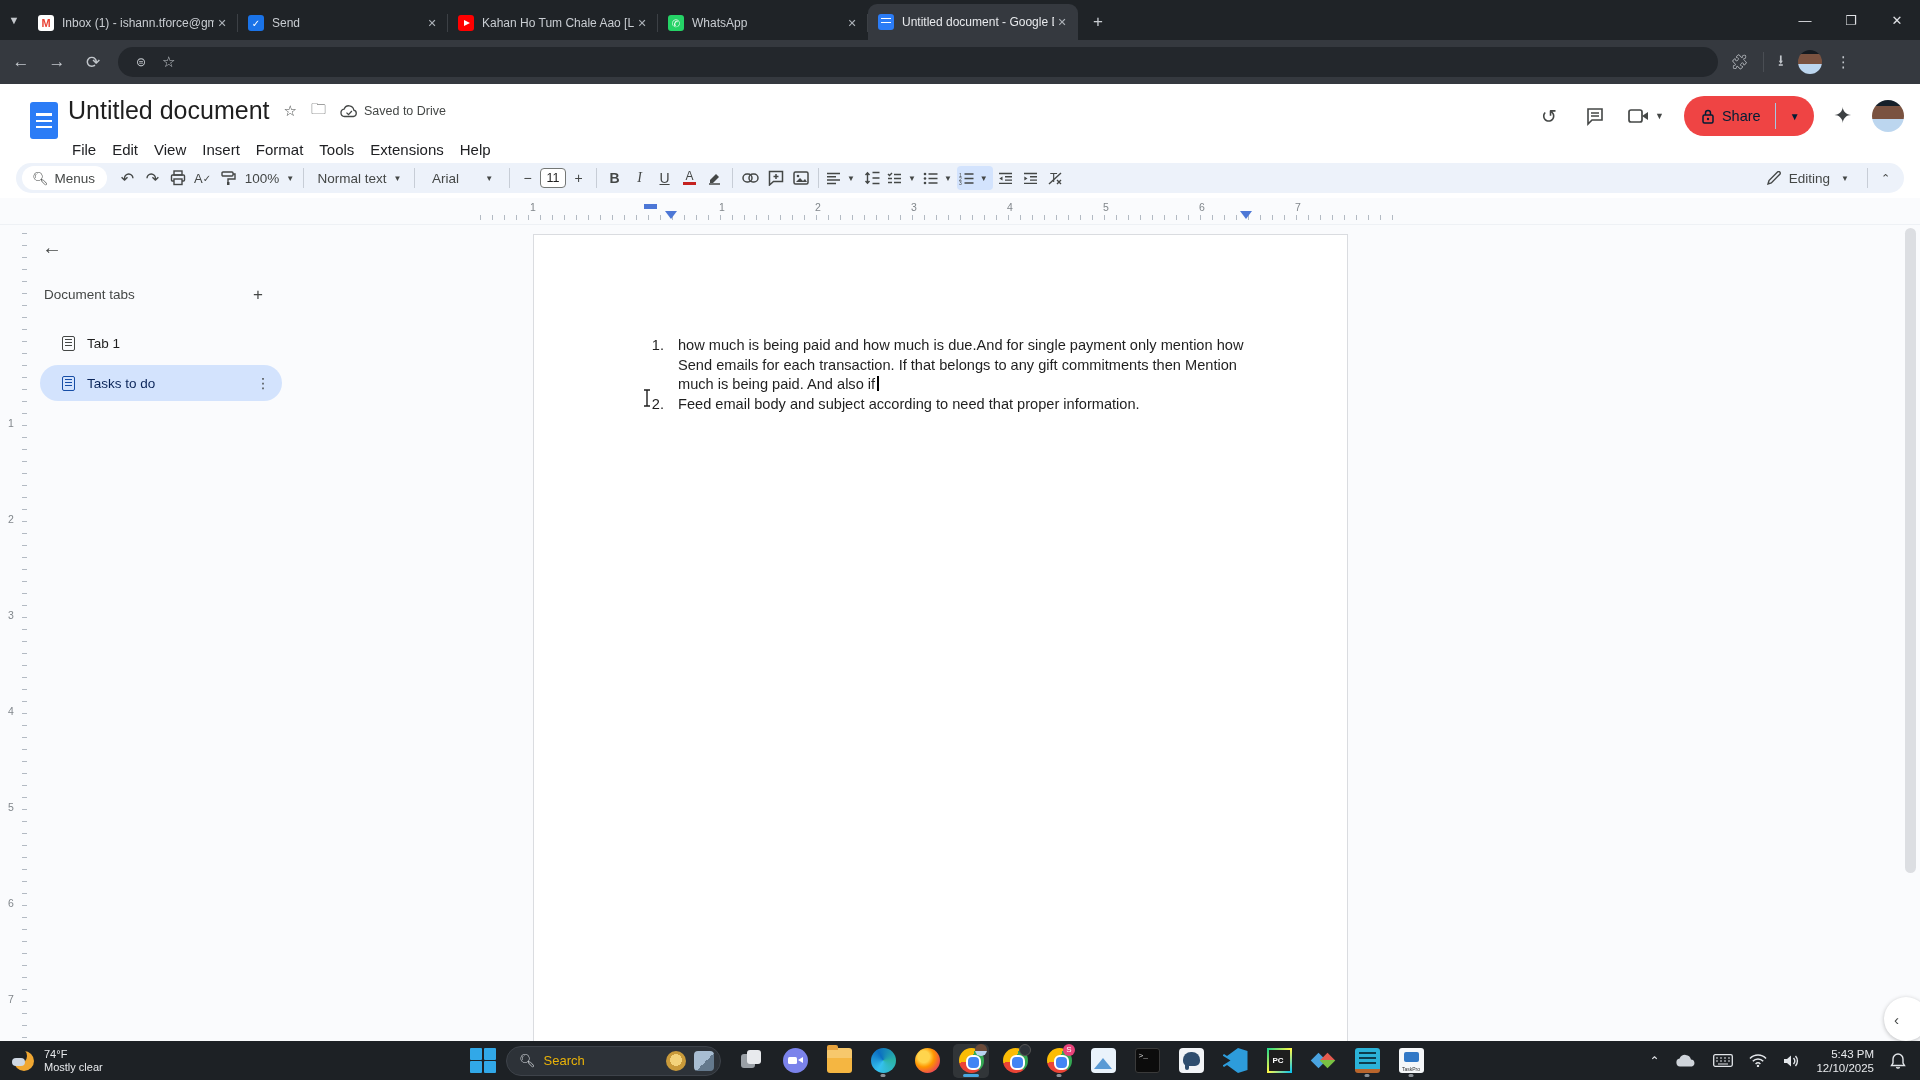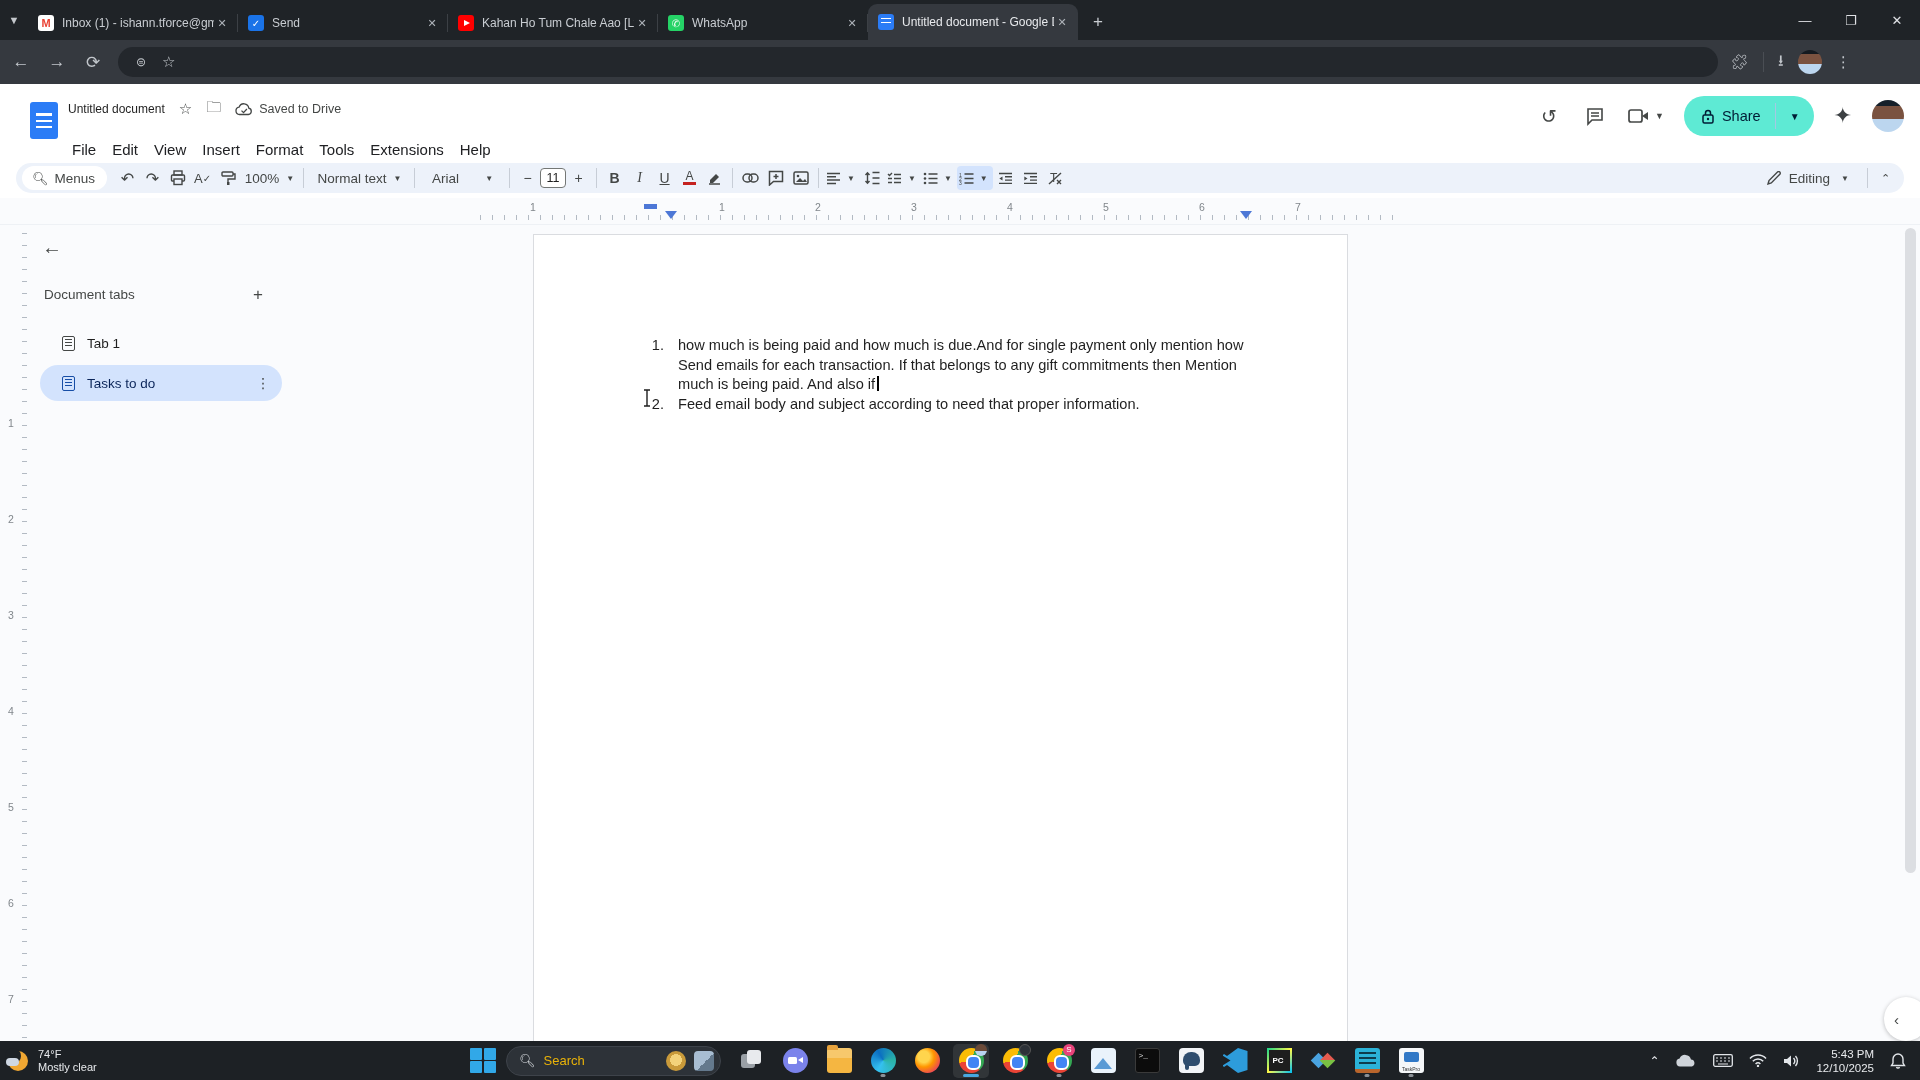--- a/index.html
+++ b/index.html
@@ -41,28 +41,28 @@
   .omnibox .star { color:#c3c7cc; font-size:15px; padding:0 4px; }
   .bar-right { display:flex; align-items:center; margin-left:12px; gap:14px; color:#c3c7cc; }
   .avatar-small { width:24px; height:24px; border-radius:12px; background:linear-gradient(180deg,#141a20 0 18%,#7a5240 18% 60%,#bcd6ef 60% 100%); }
 
   
   .docs-header { position:absolute; left:0; top:84px; width:1920px; height:76px; background:#fff; }
   .docs-logo { position:absolute; left:30px; top:18px; width:28px; height:37px; background:#2b7cf6; border-radius:3px; }
   .docs-logo::after { content:""; position:absolute; left:6px; right:6px; top:11px; height:15px;
      background:repeating-linear-gradient(#fff 0 2.5px, transparent 2.5px 6.5px); }
   .doc-title-row { position:absolute; left:68px; top:12px; display:flex; align-items:center; gap:14px; }
-  .doc-title { font-size:12px; color:#1f1f1f; }
+  .doc-title { font-size:25px; color:#1f1f1f; }
   .title-ic { color:#444746; font-size:15px; }
   .saved { display:flex; align-items:center; gap:6px; color:#444746; font-size:12.5px; }
   .menu-row { position:absolute; left:64px; top:54px; display:flex; }
   .menu-item { font-size:15px; color:#202124; padding:3px 8px; border-radius:5px; }
   .header-right { position:absolute; right:16px; top:12px; display:flex; align-items:center; gap:20px; }
   .hr-ic { width:26px; height:26px; display:flex; align-items:center; justify-content:center; color:#444746; font-size:19px; }
-  .share-btn { height:40px; background:#5eead4; border-radius:20px; display:flex; align-items:center; color:#001d35; }
+  .share-btn { height:40px; background:#ef4444; border-radius:20px; display:flex; align-items:center; color:#001d35; }
   .share-main { display:flex; align-items:center; gap:8px; padding:0 14px 0 18px; font-size:14.5px; font-weight:500; }
   .share-div { width:1px; height:26px; background:#a5c8e2; }
   .share-caret { padding:0 14px; font-size:10px; }
   .gemini { color:#3c4043; font-size:22px; }
   .avatar-big { width:32px; height:32px; border-radius:16px; background:linear-gradient(180deg,#16202a 0 20%,#7a5240 20% 58%,#bcd6ef 58% 100%); }
 
   
   .docs-toolbar-wrap { position:absolute; left:0; top:160px; width:1920px; height:38px; background:#fff; }
   .docs-toolbar { position:absolute; left:16px; right:16px; top:3px; height:30px; background:#edf2fa; border-radius:15px; display:flex; align-items:center; padding:0 6px; }
   .tb-btn { height:24px; min-width:25px; padding:0 2px; display:flex; align-items:center; justify-content:center; color:#444746; font-size:14px; border-radius:4px; position:relative; }
@@ -111,21 +111,21 @@
   .li-num { width:130px; text-align:right; flex:0 0 130px; }
   .li-text { margin-left:14px; width:575px; }
   .caret { display:inline-block; width:1.5px; height:15px; background:#000; vertical-align:-2px; margin-left:2px; }
 
   .mouse-ibeam { position:absolute; left:642px; top:164px; }
   .scrollbar-thumb { position:absolute; right:4px; top:3px; width:11px; height:645px; background:#dcdee2; border-radius:6px; }
   .sidepanel-btn { position:absolute; left:1884px; top:772px; width:44px; height:44px; border-radius:22px; background:#fff; box-shadow:0 1px 4px rgba(0,0,0,.25); display:flex; align-items:center; padding-left:10px; color:#444746; font-size:15px; }
 
   
   .taskbar { position:absolute; left:0; top:1041px; width:1920px; height:39px; background:#1d2125; display:flex; align-items:center; }
-  .weather { display:flex; align-items:center; gap:8px; padding-left:6px; width:200px; }
+  .weather { display:flex; align-items:center; gap:8px; padding-left:12px; width:200px; }
   .moon { position:relative; width:24px; height:24px; }
   .moon .crescent { position:absolute; left:2px; top:2px; width:20px; height:20px; border-radius:10px; background:#f0a732; }
   .moon .bite { position:absolute; left:-1px; top:-1px; width:16px; height:16px; border-radius:8px; background:#1d2125; }
   .moon .cloud { position:absolute; left:0px; top:9px; width:13px; height:8px; border-radius:6px; background:#cfd8e3; }
   .weather-txt { color:#e8eaed; font-size:11px; line-height:13px; }
   .tb-center { display:flex; align-items:center; gap:10px; margin-left:270px; }
   .start { width:26px; height:26px; display:grid; grid-template-columns:12px 12px; grid-template-rows:12px 12px; gap:1.5px; place-content:center; }
   .start div { background:#31a8e8; border-radius:1px; }
   .searchpill { width:215px; height:30px; background:#2d3238; border:1px solid #3e434a; border-radius:16px; display:flex; align-items:center; padding:0 6px 0 12px; gap:8px; }
   .searchpill .mag { color:#d6dade; font-size:13px; }

